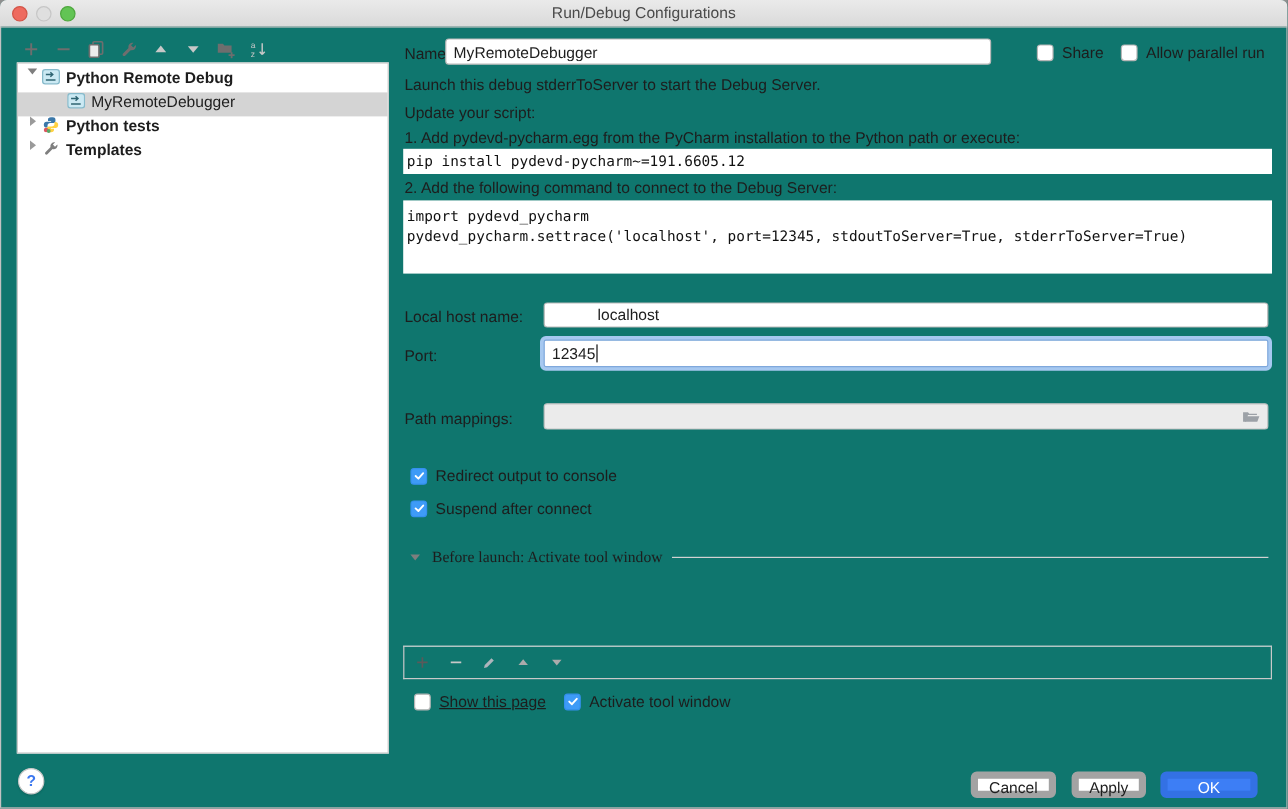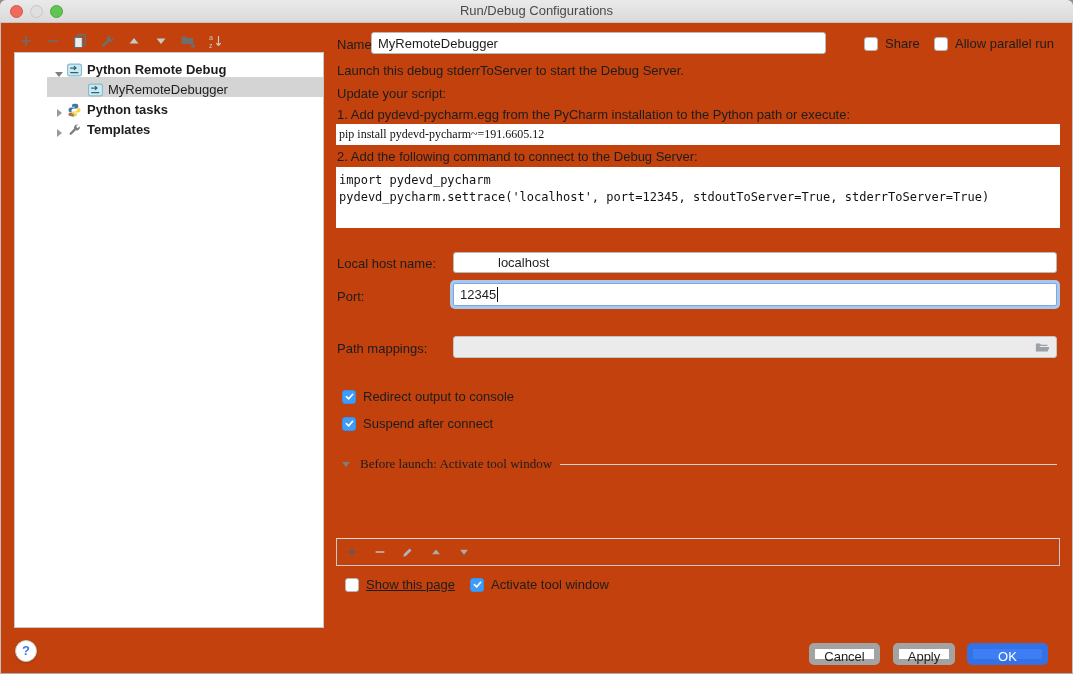--- a/index.html
+++ b/index.html
@@ -1,37 +1,37 @@
 <!DOCTYPE html>
 <html><head>
 <meta charset="utf-8">
 <style>
   html,body{margin:0;padding:0;background:#8f8f8f;}
   .window{
-    position:relative;width:1073px;height:674px;background:#c2410c;
+    position:relative;width:1073px;height:674px;background:#0f766e;
     font-family:"Liberation Sans",sans-serif;font-size:13px;color:#1d1d1d;
     overflow:hidden;border-radius:6px 6px 0 0;box-shadow:inset 0 -1px 0 #ACACAC, inset 0 0 0 1px #C2C2C2;
   }
   
   .titlebar{position:absolute;left:0;top:0;right:0;height:22px;
     background:linear-gradient(#EAEAEA,#DADADA);border-bottom:1px solid #C3C3C3;}
   .title{ text-align:center;line-height:22px;font-size:13px;color:#4A4A4A;}
   .traffic{position:absolute;left:10px;top:5px;display:flex;gap:7px;}
   .tl{width:13px;height:13px;border-radius:50%;box-sizing:border-box;}
   .tl.red{background:#EE6A5F;border:1px solid #D35548;}
   .tl.grey{background:#DFDFDF;border:1px solid #C6C6C6;}
   .tl.green{background:#62C454;border:1px solid #4EA73E;}
   
   .left-toolbar{position:absolute;left:18px;top:31px;height:20px;display:flex;align-items:center;gap:11px;}
   .ticon{width:16px;height:16px;display:flex;align-items:center;justify-content:center;color:#6E6E6E;background:none;border:none;padding:0;}
   .ticon.disabled{color:#C8C8C8;}
   
   .tree-panel{position:absolute;left:14px;top:52px;width:310px;height:576px;background:#fff;
     border:1px solid #C8C8C8;box-sizing:border-box;padding-top:4px;}
-  .trow{height:20px;display:flex;align-items:flex-end;cursor:default;margin-left:32px;}
+  .trow{height:20px;display:flex;align-items:flex-start;cursor:default;}
   .trow.bold{font-weight:bold;}
   .trow.selected{background:#D4D4D4;}
   .tw{width:10px;margin-left:7px;margin-right:3px;flex:none;display:flex;align-items:center;justify-content:center;}
   .tw-down{width:0;height:0;border-left:4px solid transparent;border-right:4px solid transparent;border-top:5px solid #7E7E7E;}
   .tw-right{width:0;height:0;border-top:4px solid transparent;border-bottom:4px solid transparent;border-left:5px solid #9A9A9A;}
   .ticn{width:15px;height:14px;margin-right:5px;flex:none;}
   .child-indent{margin-left:41px;}
   
   .flabel{position:absolute;white-space:nowrap;}
   .tinput{position:absolute;box-sizing:border-box;height:22px;border:1px solid #B9B9B9;border-radius:3px;
@@ -41,21 +41,21 @@
   #port-field{position:absolute;left:453px;top:283px;width:604px;height:23px;box-sizing:border-box;
     background:#fff;border:1px solid #7FA8DC;border-radius:2px;box-shadow:0 0 0 3px #A6C8F0;
     display:flex;align-items:center;padding:0 6px;}
   .caret{width:1px;height:15px;background:#111;margin-left:1px;}
   #path-field{position:absolute;left:453px;top:336px;width:604px;height:22px;box-sizing:border-box;
     background:#EBEBEB;border:1px solid #C4C4C4;border-radius:3px;
     display:flex;align-items:center;justify-content:flex-end;padding:0 5px;}
   .desc{position:absolute;left:337px;white-space:nowrap;}
   .codeblock{position:absolute;left:336px;width:724px;background:#fff;
     font-family:"DejaVu Sans Mono","Liberation Mono",monospace;font-size:12px;color:#111;box-sizing:border-box;white-space:pre;}
-  #code1{top:124px;height:21px;line-height:21px;padding:0 3px;font-family:Liberation Serif, serif;}
+  #code1{top:124px;height:21px;line-height:21px;padding:0 3px;}
   #code2{top:167px;height:61px;line-height:17px;padding:5px 3px 0 3px;}
   
   .cbrow{position:absolute;display:flex;align-items:center;gap:7px;white-space:nowrap;}
   .cb{width:14px;height:14px;border-radius:3px;box-sizing:border-box;flex:none;display:flex;align-items:center;justify-content:center;}
   .cb.unchecked{background:#fff;border:1px solid #B6B6B6;}
   .cb.checked{background:#3E9BF7;border:1px solid #3490EE;}
   
   #before-header{position:absolute;left:341px;top:456px;width:716px;display:flex;align-items:center;}
   #before-header .lbl{margin-left:6px;font-family:Liberation Serif, serif;}
   .sep{flex:1;height:1px;background:#D2D2D2;margin-left:8px;}
@@ -159,21 +159,21 @@
     <div class="trow bold">
       <span class="tw">
           <span class="tw-right"></span>
         </span>
       <svg class="ticn" viewBox="0 0 14 14">
           <path fill="#3B78A9" d="M6.9.8c-1.7 0-2.4.8-2.4 1.8v1.2h2.6v.6H3.2C2 4.4 1 5.3 1 6.9c0 1.6 1 2.4 2.2 2.4h.9V7.7c0-1.2 1-2.1 2.2-2.1h2.6c1 0 1.8-.8 1.8-1.8V2.6C10.7 1.5 9.8.8 8.6.8z"></path>
           <path fill="#FFD243" d="M7.1 13.2c1.7 0 2.4-.8 2.4-1.8v-1.2H6.9v-.6h3.9c1.2 0 2.2-.9 2.2-2.5 0-1.6-1-2.4-2.2-2.4h-.9v1.6c0 1.2-1 2.1-2.2 2.1H5.1c-1 0-1.8.8-1.8 1.8v1.2c0 1.1.9 1.8 2.1 1.8z"></path>
           <circle cx="2.9" cy="11.3" r="1.9" fill="#DB5860"></circle>
           <circle cx="5.1" cy="12.2" r="1.6" fill="#59A869"></circle>
         </svg>
-      <span>Python tasks</span>
+      <span>Python tests</span>
     </div>
     <div class="trow bold">
       <span class="tw">
           <span class="tw-right"></span>
         </span>
       <svg class="ticn" viewBox="0 0 16 16">
           <path fill="#7F7F7F" d="M14.2 4.8c0 2-1.7 3.7-3.7 3.7-.3 0-.7-.1-1-.2l-4.9 4.9c-.5.5-1.4.5-1.9 0s-.5-1.4 0-1.9l4.9-4.9c-.1-.3-.2-.7-.2-1 0-2 1.7-3.7 3.7-3.7.3 0 .6 0 .9.1L9.8 4l2 2 2.2-2.2c.1.3.2.6.2 1z"></path>
         </svg>
       <span>Templates</span>
     </div>

